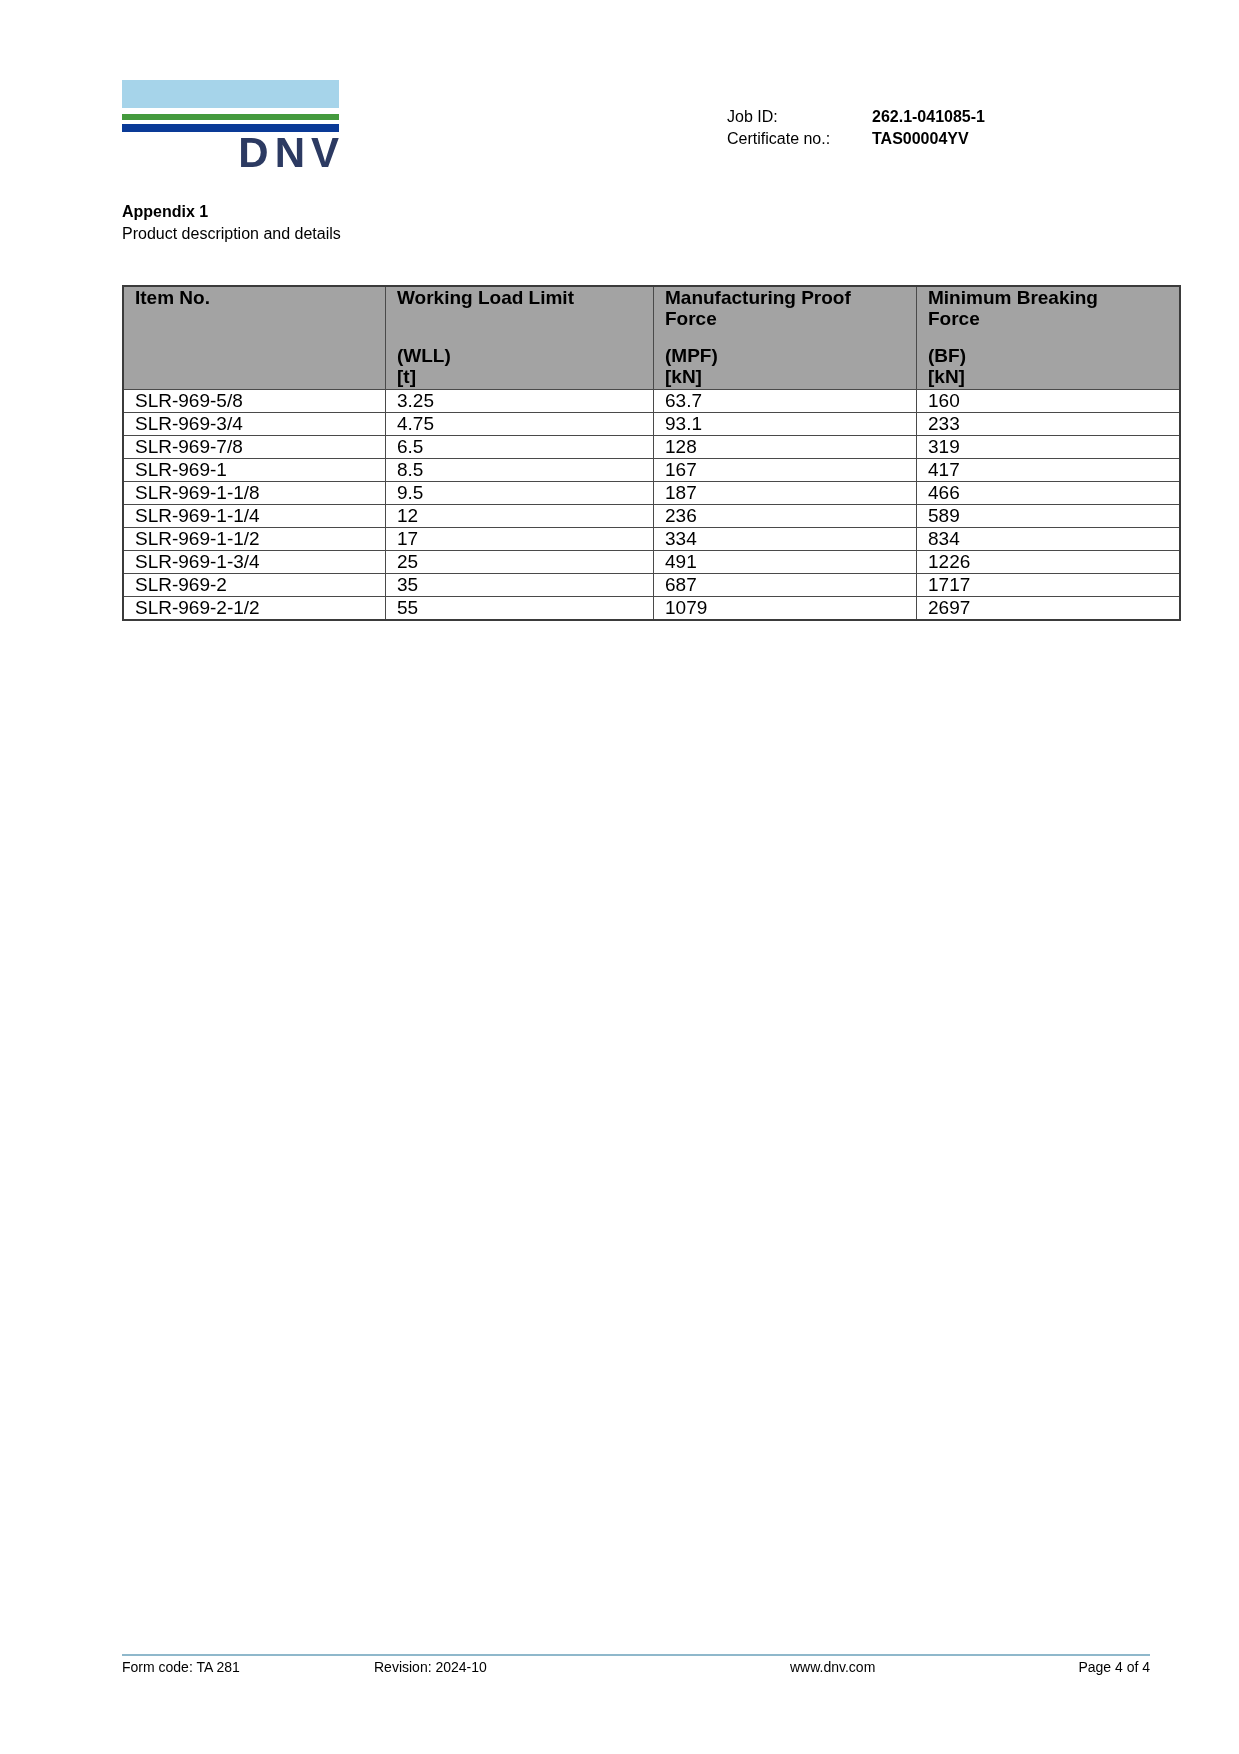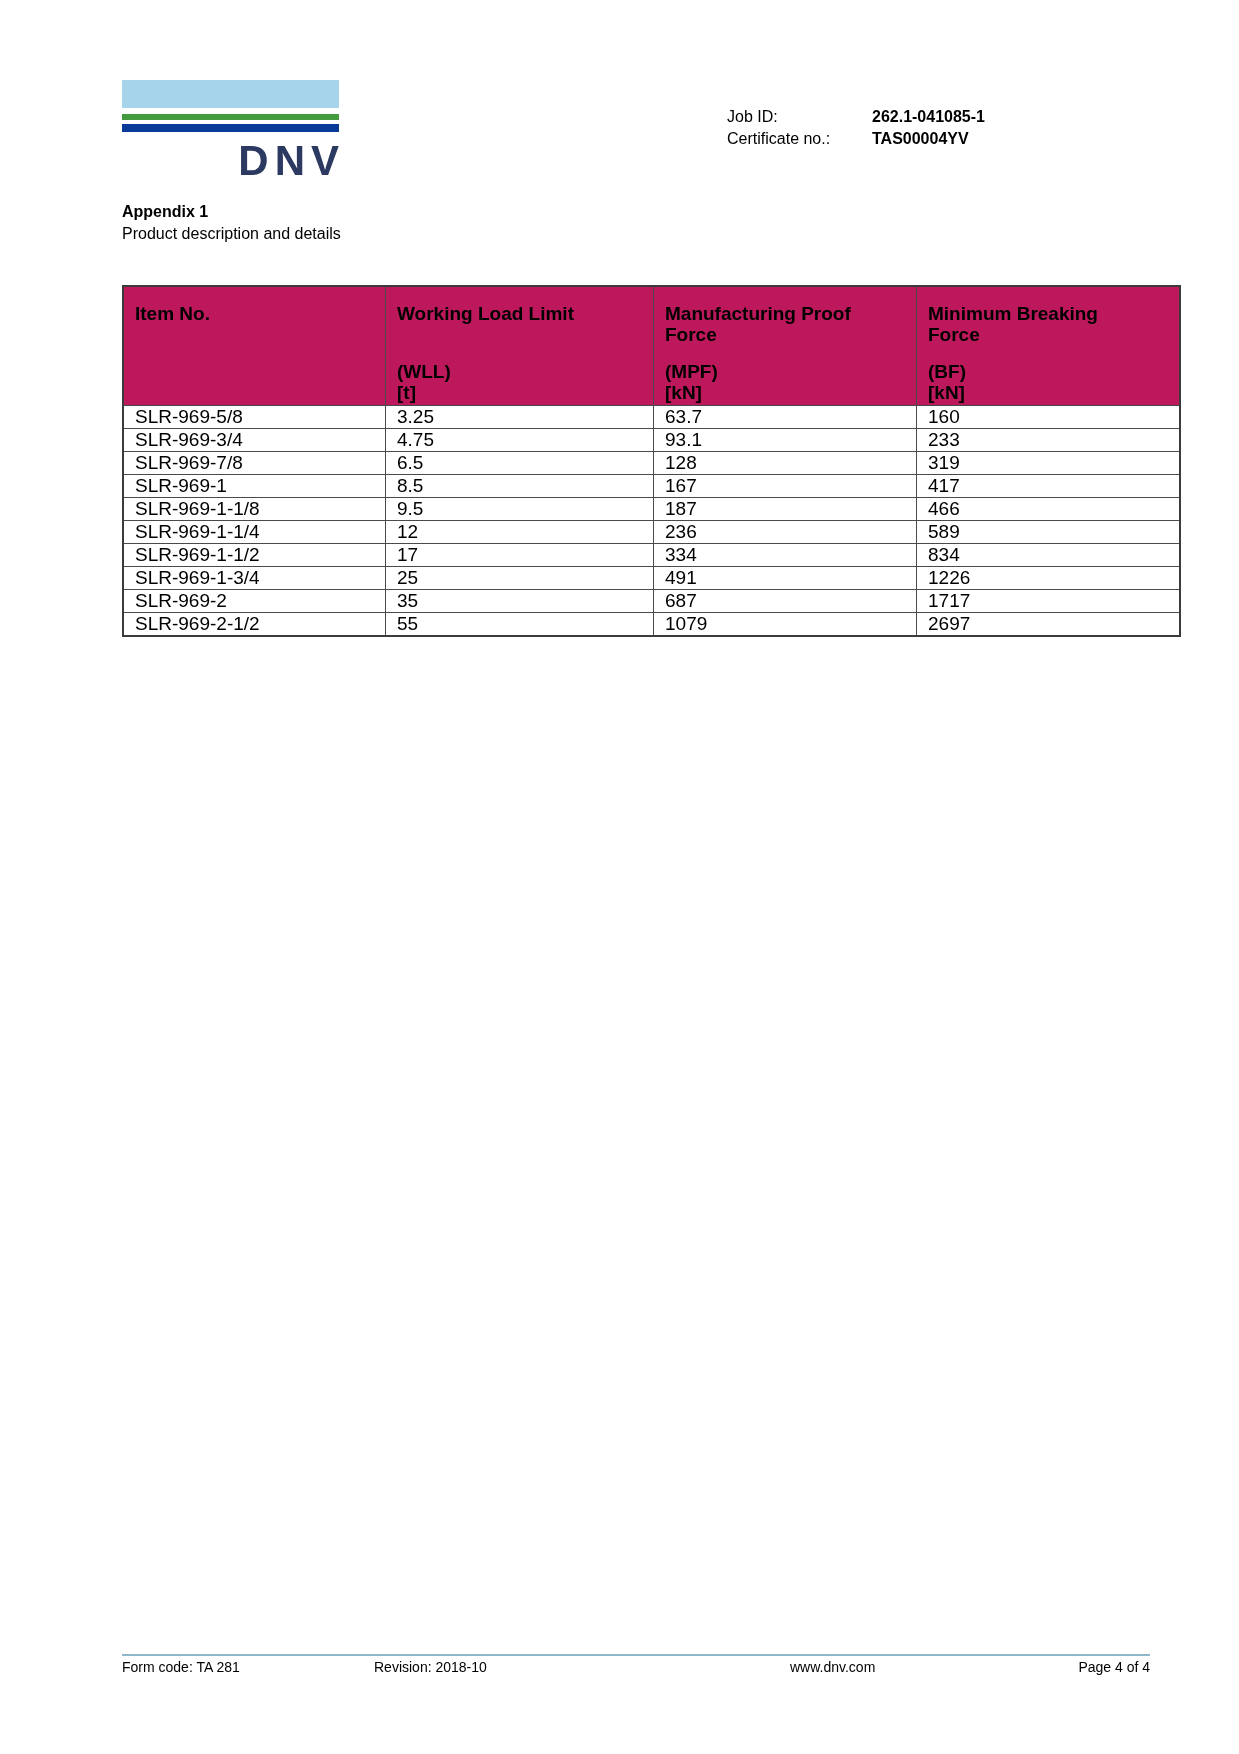--- a/index.html
+++ b/index.html
@@ -9,21 +9,21 @@
     position:relative;
   }
   .page{position:absolute;inset:0;}
 
   
   .logo{position:absolute;left:122px;top:80px;width:217px;}
   .bar-sky{height:28px;background:#A6D4EA;}
   .bar-green{height:6px;background:#449A3E;margin-top:6px;}
   .bar-blue{height:8px;background:#0A3A97;margin-top:4px;}
   .logo-text{
-    margin-top:8px;text-align:right;font-size:42px;line-height:1;
+    text-align:right;font-size:42px;line-height:1;
     font-weight:bold;color:#2C3A62;letter-spacing:6px;margin-right:-6px;
   }
 
   
   .hdr-fields{
     position:absolute;left:727px;top:106px;font-size:16px;line-height:22px;
     display:grid;grid-template-columns:145px auto;
   }
   .hdr-fields .val{font-weight:bold;}
 
@@ -39,21 +39,21 @@
     border:2px solid #3b3b3b;
   }
   table.spec th,table.spec td{
     border:1px solid #4a4a4a;text-align:left;vertical-align:top;
     padding:0 4px 0 11px;overflow:hidden;white-space:nowrap;
   }
   table.spec th:nth-child(1),table.spec td:nth-child(1){width:246px;}
   table.spec th:nth-child(2),table.spec td:nth-child(2){width:252px;}
   table.spec th:nth-child(3),table.spec td:nth-child(3){width:247px;}
   table.spec th:nth-child(4),table.spec td:nth-child(4){width:247px;}
-  table.spec thead th{background:#be185d;padding-top:16px;padding-bottom:2px;}
+  table.spec thead th{background:#a3a3a3;padding-top:0;padding-bottom:2px;}
   .thf{display:flex;flex-direction:column;height:100px;font-weight:bold;line-height:21px;}
   .tht{max-width:200px;white-space:normal;}
   .sp{flex:1;}
   table.spec td{height:22px;line-height:22px;}
 
   
   .footer{position:absolute;left:122px;top:1654px;width:1028px;}
   .footer .rule{height:2px;background:#8FB8CB;}
   .footer .row{position:relative;height:18px;margin-top:2px;font-size:14px;line-height:18px;}
   .footer .row span{position:absolute;top:0;white-space:nowrap;}
@@ -186,19 +186,19 @@
           <td>1079</td>
           <td>2697</td>
         </tr>
       </tbody>
   </table>
 
   <div class="footer">
     <div class="rule"></div>
     <div class="row">
       <span class="f-form">Form code: TA 281</span>
-      <span class="f-rev">Revision: 2018-10</span>
+      <span class="f-rev">Revision: 2024-10</span>
       <span class="f-web">www.dnv.com</span>
       <span class="f-page">Page 4 of 4</span>
     </div>
   </div>
 
 </div>
 
 </body></html>

